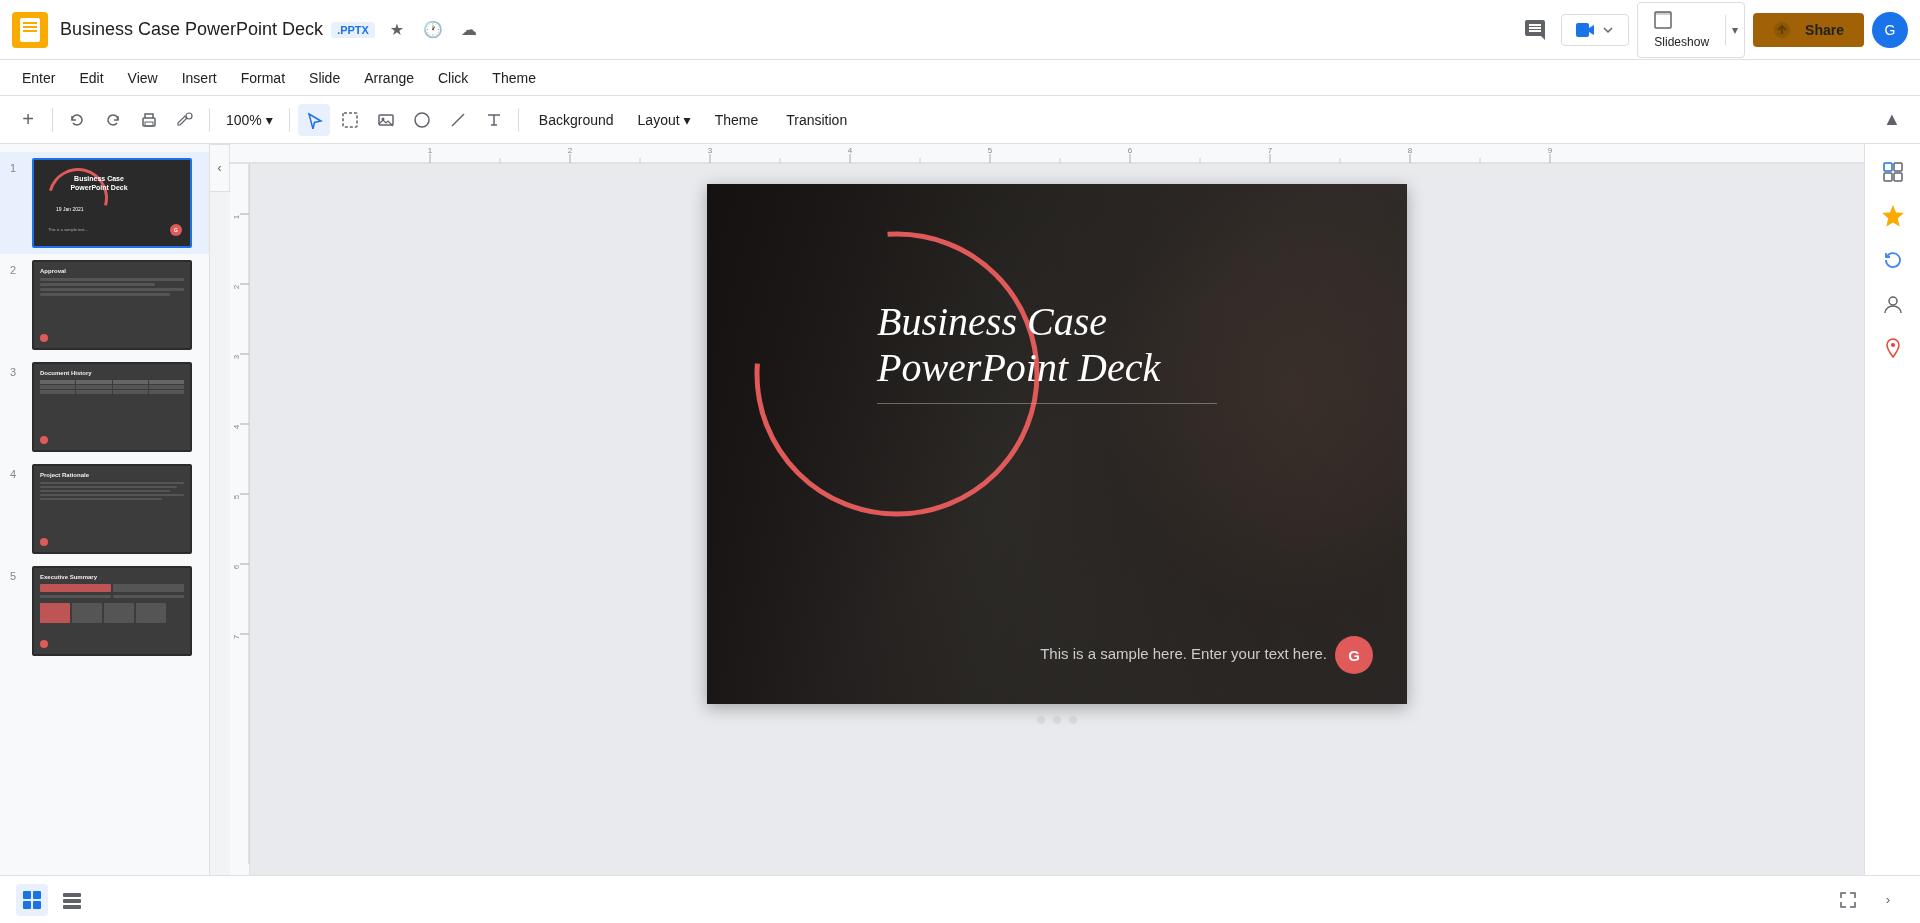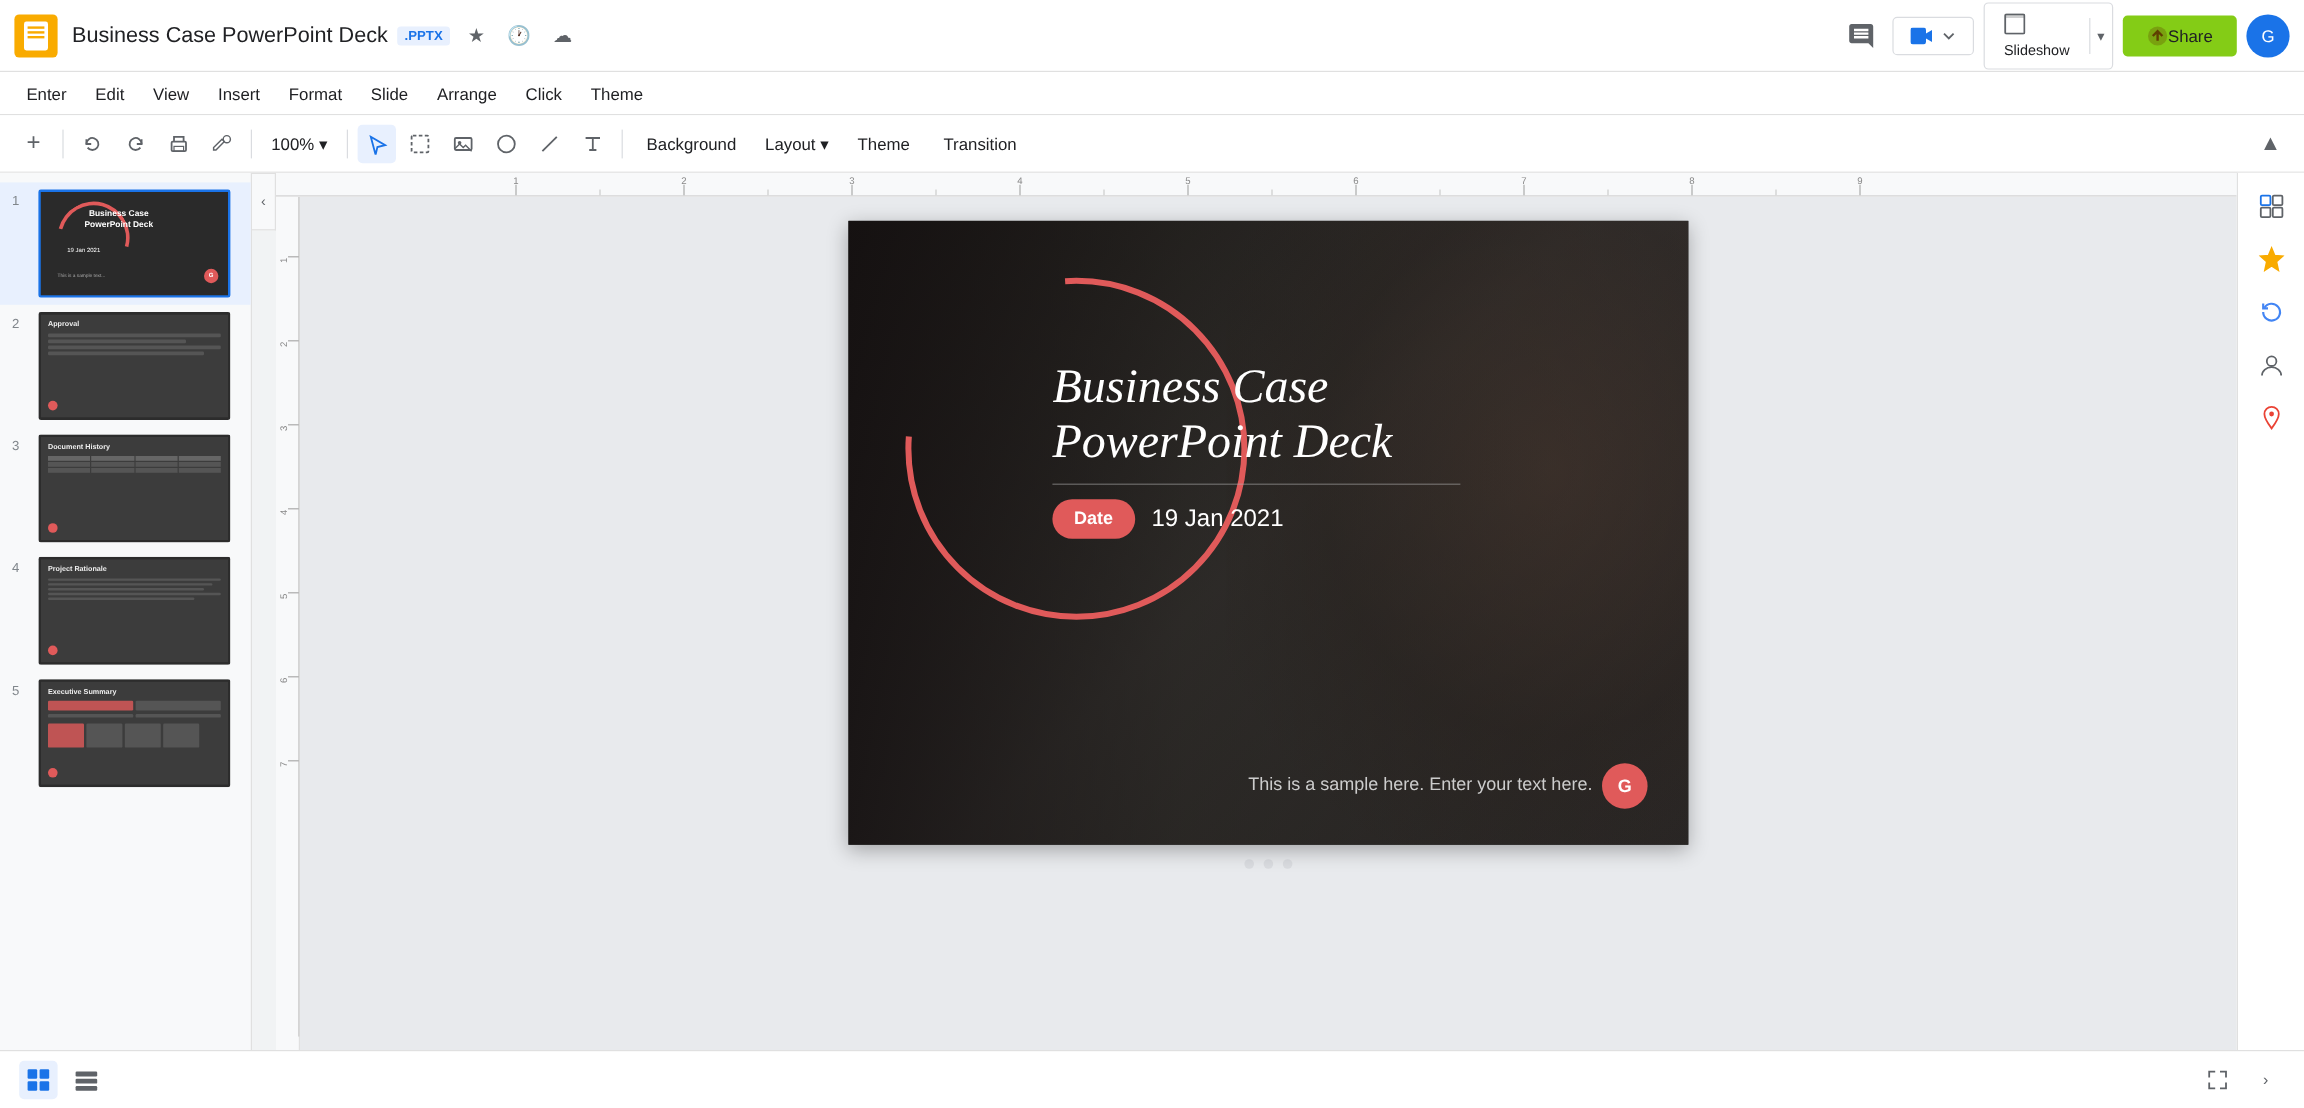--- a/index.html
+++ b/index.html
@@ -53,23 +53,23 @@
     }
     .slideshow-main {
       padding: 8px 16px; font-size: 12px; color: #202124;
       display: flex; align-items: flex-start; gap: 6px; border: none; background: transparent; cursor: pointer; flex-direction: column;
     }
     .slideshow-dropdown {
       padding: 8px 6px; border: none; border-left: 1px solid #dadce0; background: transparent; cursor: pointer;
       color: #5f6368; font-size: 12px;
     }
     .share-btn {
-      display: flex; align-items: center; gap: 0; padding: 8px 20px;
-      background: #84cc16; border: none; border-radius: 4px; cursor: pointer;
-      font-size: 14px; font-weight: 400; color: #202124;
+      display: flex; align-items: center; gap: 14px; padding: 8px 20px;
+      background: #a16207; border: none; border-radius: 4px; cursor: pointer;
+      font-size: 14px; font-weight: 700; color: #202124;
     }
     .avatar {
       width: 36px; height: 36px; border-radius: 50%; background: #1a73e8;
       display: flex; align-items: center; justify-content: center;
       color: #fff; font-size: 14px; font-weight: 500; cursor: pointer;
     }
 
     
     .menu-bar {
       display: flex; align-items: center; height: 36px;
@@ -486,24 +486,20 @@
             <div style="position:absolute;right:0;top:0;bottom:0;width:55%;z-index:0;background:radial-gradient(ellipse at 70% 40%, rgba(80,60,50,0.6) 0%, rgba(40,30,25,0.3) 50%, transparent 80%);"></div>
 
             <svg style="position:absolute;top:40px;left:40px;z-index:2;" width="300" height="300" viewBox="0 0 300 300">
               <circle cx="150" cy="150" r="140" fill="none" stroke="#e05a5a" stroke-width="5" stroke-dasharray="480 200" stroke-dashoffset="30"></circle>
             </svg>
 
             <div style="position:absolute;top:115px;left:170px;z-index:3;">
               <div style="color:#fff;font-size:40px;font-weight:300;font-family:Georgia,serif;font-style:italic;line-height:1.15;">Business Case</div>
               <div style="color:#fff;font-size:40px;font-weight:300;font-family:Georgia,serif;font-style:italic;line-height:1.15;">PowerPoint Deck</div>
               <div style="width:340px;height:1px;background:rgba(180,180,180,0.5);margin:12px 0;"></div>
-              <div style="display:flex;align-items:center;gap:14px;">
-                <div style="background:#e05a5a;color:#fff;padding:8px 18px;border-radius:50px;font-size:15px;font-weight:600;">Date</div>
-                <div style="color:#fff;font-size:20px;">19 Jan 2021</div>
-              </div>
             </div>
 
             <div style="position:absolute;bottom:42px;right:80px;color:#cccccc;font-size:15px;z-index:3;">This is a sample here. Enter your text here.</div>
 
             <div style="position:absolute;bottom:30px;right:34px;width:38px;height:38px;border-radius:50%;background:#e05a5a;display:flex;align-items:center;justify-content:center;color:#fff;font-size:15px;font-weight:600;z-index:4;">G</div>
           </div>
 
           <div style="display:flex;gap:8px;justify-content:center;padding:12px 0;">
             <div style="width:8px;height:8px;border-radius:50%;background:#dadce0;"></div>
             <div style="width:8px;height:8px;border-radius:50%;background:#dadce0;"></div>

